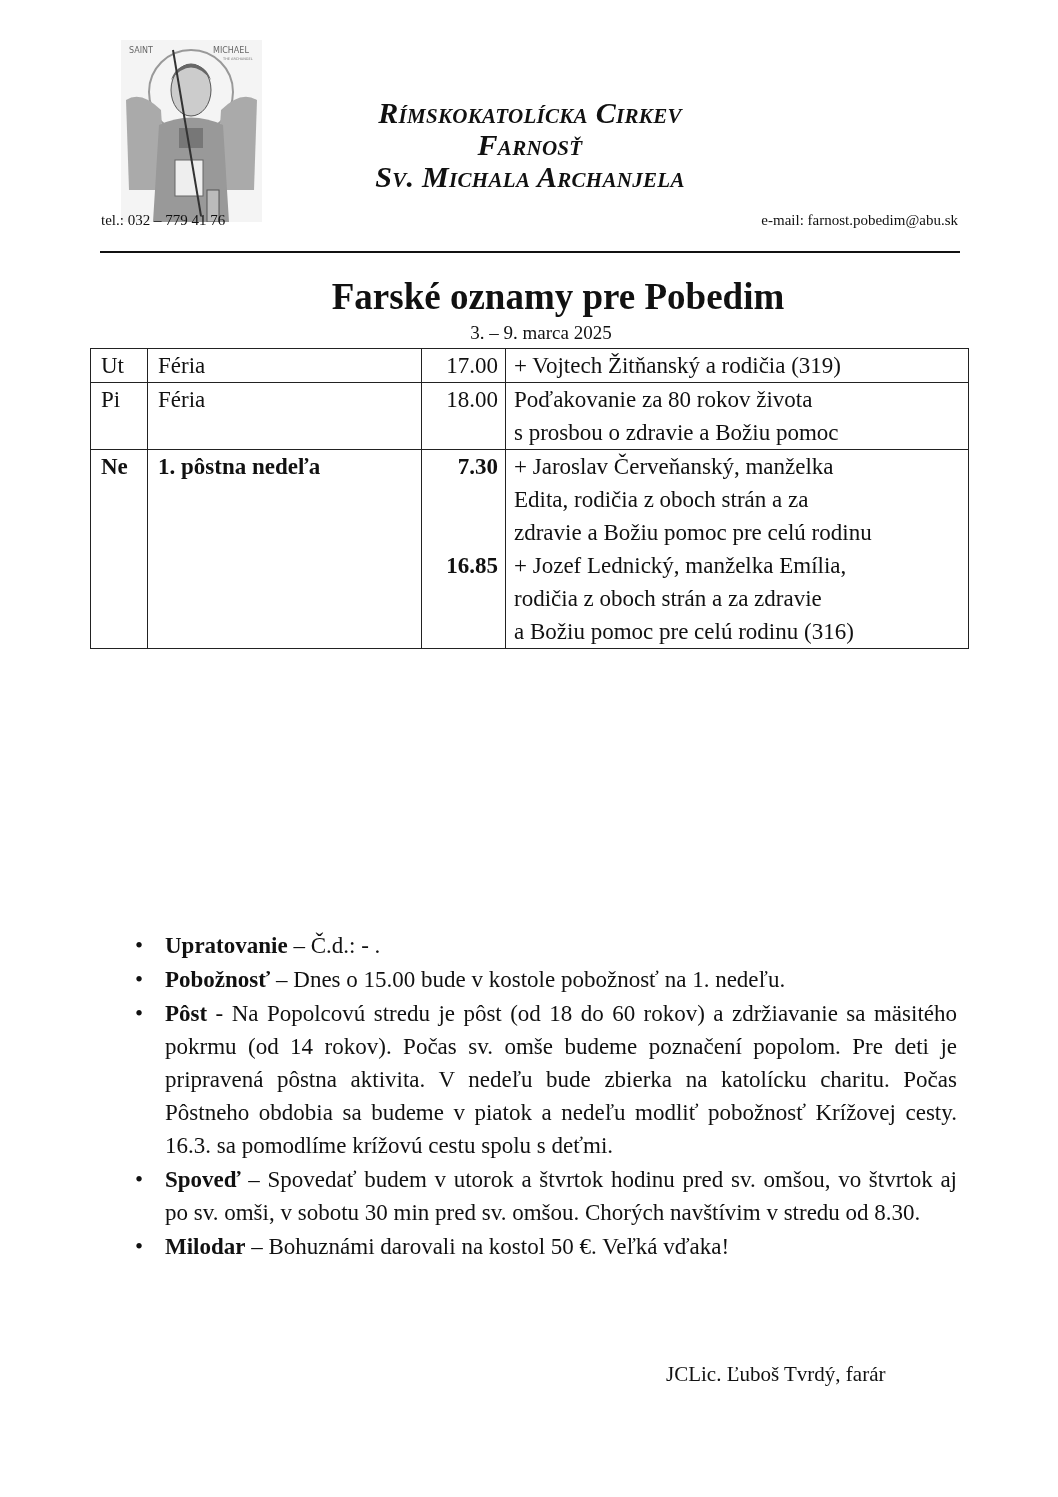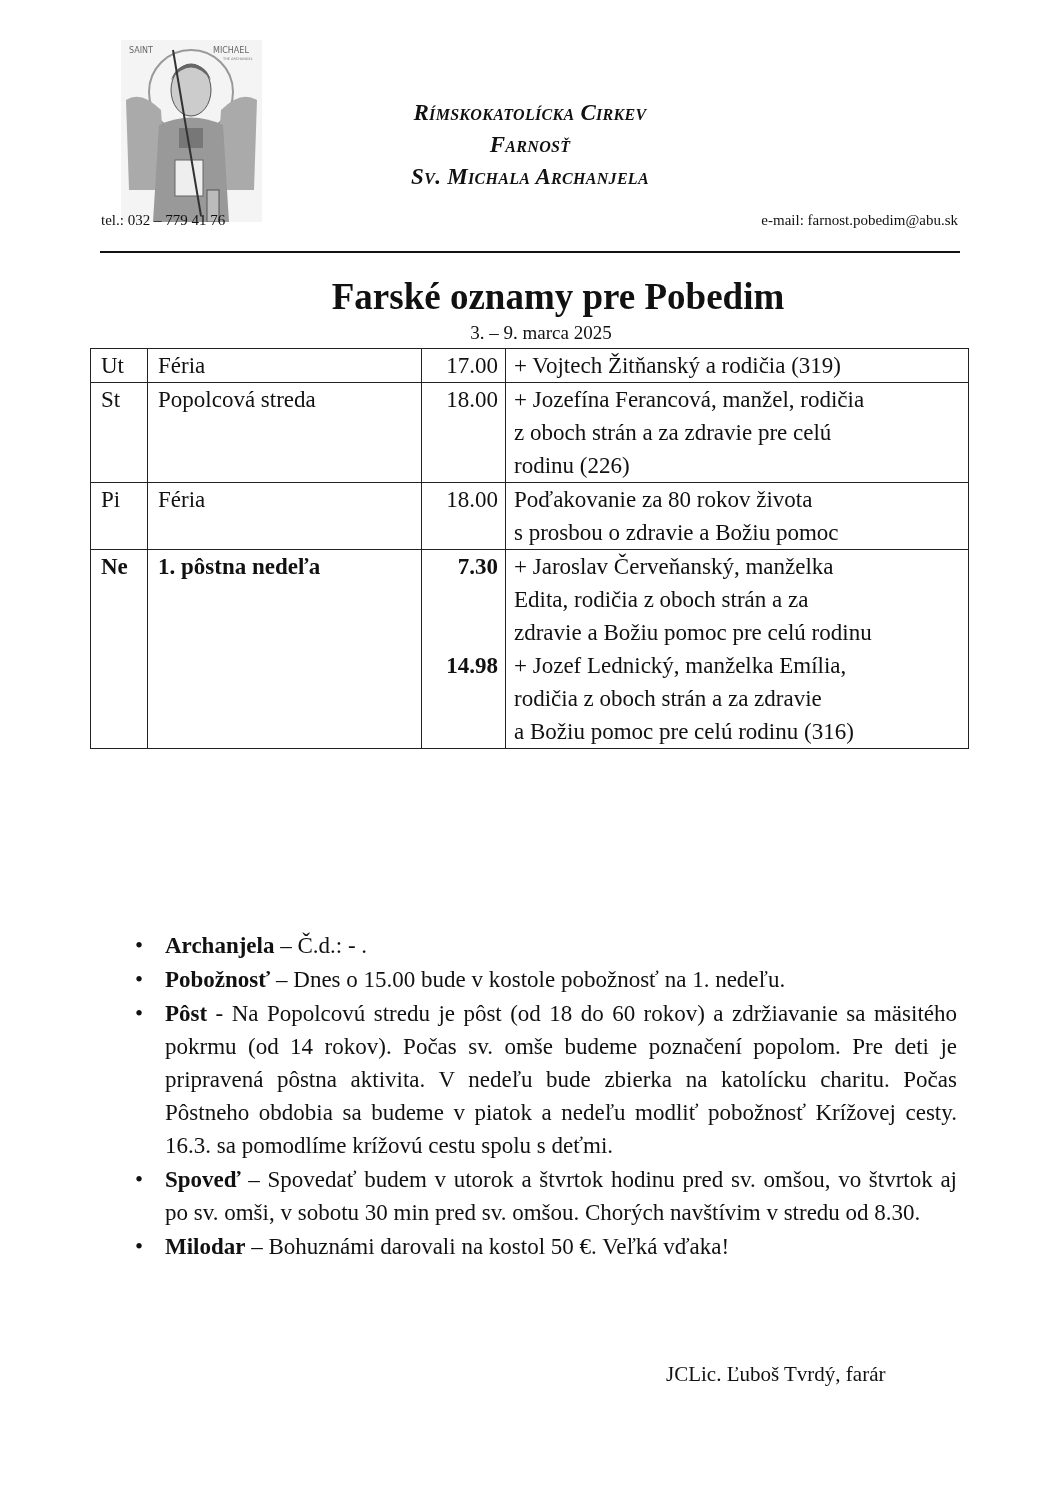--- a/index.html
+++ b/index.html
@@ -3,21 +3,21 @@
 <meta charset="utf-8">
 <style>
   html, body { margin: 0; padding: 0; background: #ffffff; }
   body { width: 1058px; height: 1497px; position: relative; overflow: hidden;
          font-family: "Liberation Serif", "DejaVu Serif", serif; color: #111; }
   .abs { position: absolute; }
 
   
   #logo { left: 121px; top: 40px; width: 141px; height: 182px; text-align: right; }
   .org { left: 300px; width: 460px; text-align: center; font-weight: bold; font-style: italic;
-         font-size: 23px; font-variant: small-caps; letter-spacing: 0.3px; line-height: 34px; }
+         font-size: 30px; font-variant: small-caps; letter-spacing: 0.3px; line-height: 34px; }
   #org1 { top: 96px; }
   #org2 { top: 128px; }
   #org3 { top: 160px; }
 
   .contact { top: 212px; font-size: 15px; }
   #tel { left: 101px; }
   #email { right: 100px; }
   #header-rule { left: 100px; top: 251px; width: 860px; height: 0; border-top: 2px solid #111; }
 
   #title { left: 0; width: 1058px; top: 275px; text-align: center; font-size: 37px; font-weight: bold; padding-left: 29px; }
@@ -80,69 +80,55 @@
         <td class="day">Ut</td>
         <td class="name">Féria</td>
         <td class="time">
           <span class="line time-line">17.00</span>
         </td>
         <td class="intent">
           <span class="line">+ Vojtech Žitňanský a rodičia (319)</span>
         </td>
       </tr>
       <tr>
-        <td class="day">St</td>
-        <td class="name">Popolcová streda</td>
-        <td class="time">
-          <span class="line time-line">18.00</span>
-          <span class="line">&nbsp;</span>
-          <span class="line">&nbsp;</span>
-        </td>
-        <td class="intent">
-          <span class="line">+ Jozefína Ferancová, manžel, rodičia</span>
-          <span class="line">z oboch strán a za zdravie pre celú</span>
-          <span class="line">rodinu (226)</span>
-        </td>
-      </tr>
-      <tr>
         <td class="day">Pi</td>
         <td class="name">Féria</td>
         <td class="time">
           <span class="line time-line">18.00</span>
           <span class="line">&nbsp;</span>
         </td>
         <td class="intent">
           <span class="line">Poďakovanie za 80 rokov života</span>
           <span class="line">s prosbou o zdravie a Božiu pomoc</span>
         </td>
       </tr>
       <tr class="bold">
         <td class="day">Ne</td>
         <td class="name">1. pôstna nedeľa</td>
         <td class="time">
           <span class="line time-line">7.30</span>
           <span class="line">&nbsp;</span>
           <span class="line">&nbsp;</span>
-          <span class="line time-line">14.98</span>
+          <span class="line time-line">16.85</span>
           <span class="line">&nbsp;</span>
           <span class="line">&nbsp;</span>
         </td>
         <td class="intent">
           <span class="line">+ Jaroslav Červeňanský, manželka</span>
           <span class="line">Edita, rodičia z oboch strán a za</span>
           <span class="line">zdravie a Božiu pomoc pre celú rodinu</span>
           <span class="line">+ Jozef Lednický, manželka Emília,</span>
           <span class="line">rodičia z oboch strán a za zdravie</span>
           <span class="line">a Božiu pomoc pre celú rodinu (316)</span>
         </td>
       </tr>
     </tbody>
 </table>
 
 <ul id="notes" class="abs">
-    <li><span class="bullet">•</span><span class="label">Archanjela</span><span>&nbsp;–&nbsp;</span><span>Č.d.: - .</span></li>
+    <li><span class="bullet">•</span><span class="label">Upratovanie</span><span>&nbsp;–&nbsp;</span><span>Č.d.: - .</span></li>
     <li><span class="bullet">•</span><span class="label">Pobožnosť</span><span>&nbsp;–&nbsp;</span><span>Dnes o 15.00 bude v kostole pobožnosť na 1. nedeľu.</span></li>
     <li><span class="bullet">•</span><span class="label">Pôst</span><span>&nbsp;-&nbsp;</span><span>Na Popolcovú stredu je pôst (od 18 do 60 rokov) a zdržiavanie sa mäsitého pokrmu (od 14 rokov). Počas sv. omše budeme poznačení popolom. Pre deti je pripravená pôstna aktivita. V nedeľu bude zbierka na katolícku charitu. Počas Pôstneho obdobia sa budeme v piatok a nedeľu modliť pobožnosť Krížovej cesty. 16.3. sa pomodlíme krížovú cestu spolu s deťmi.</span></li>
     <li><span class="bullet">•</span><span class="label">Spoveď</span><span>&nbsp;–&nbsp;</span><span>Spovedať budem v utorok a štvrtok hodinu pred sv. omšou, vo štvrtok aj po sv. omši, v sobotu 30 min pred sv. omšou. Chorých navštívim v stredu od 8.30.</span></li>
     <li><span class="bullet">•</span><span class="label">Milodar</span><span>&nbsp;–&nbsp;</span><span>Bohuznámi darovali na kostol 50 €. Veľká vďaka!</span></li>
   </ul>
 
 <div id="signature" class="abs">JCLic. Ľuboš Tvrdý, farár</div>
 
 </body></html>

